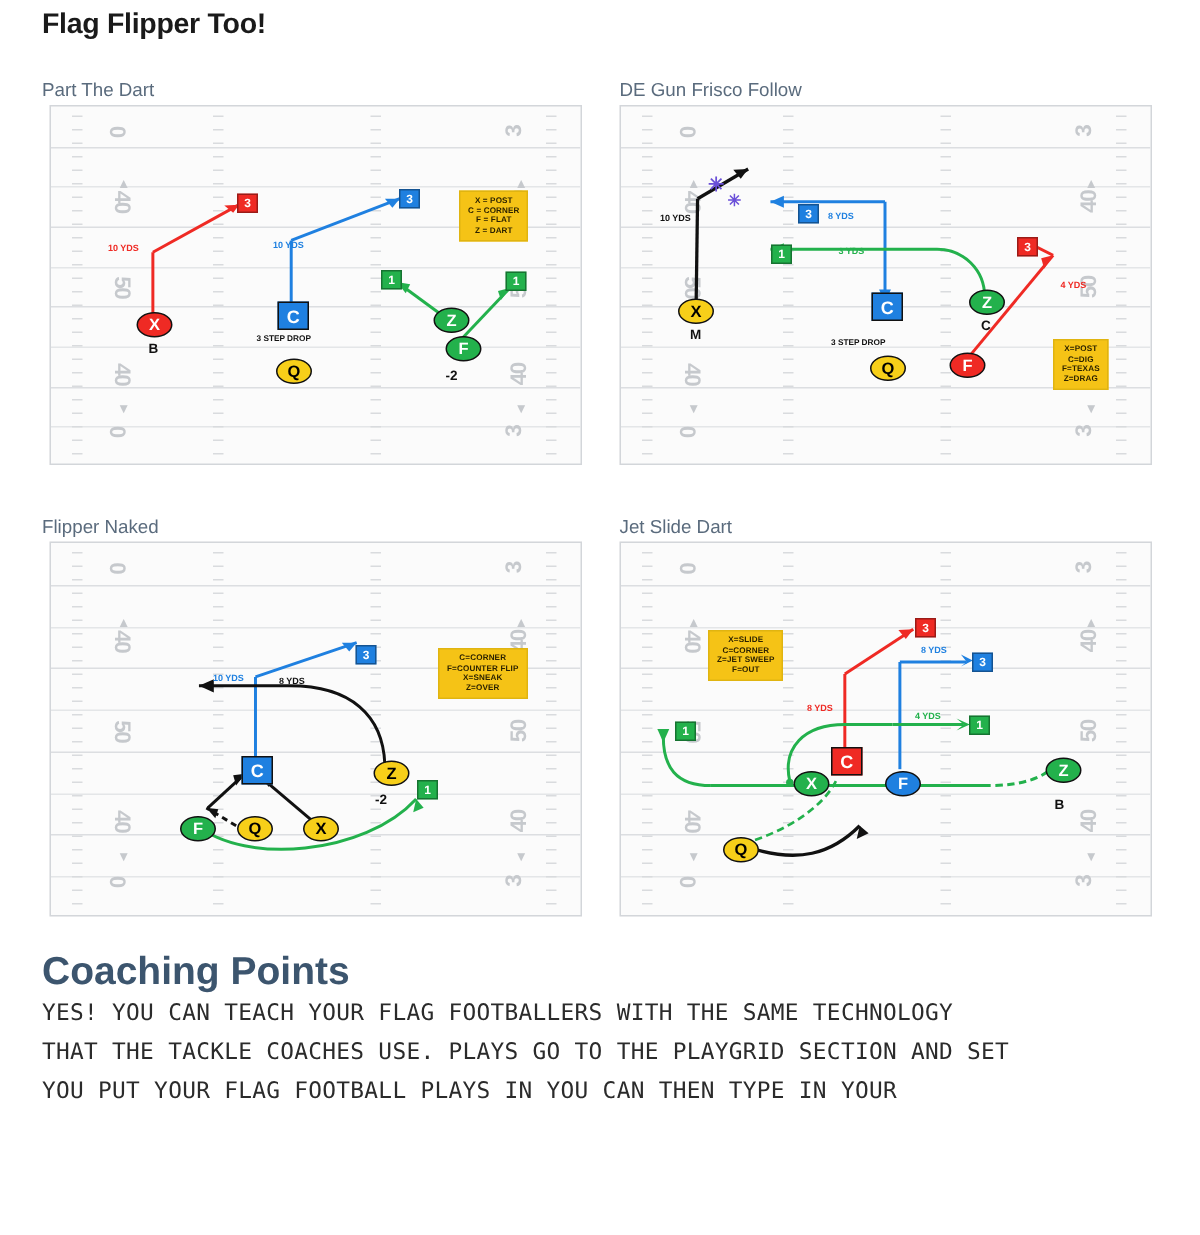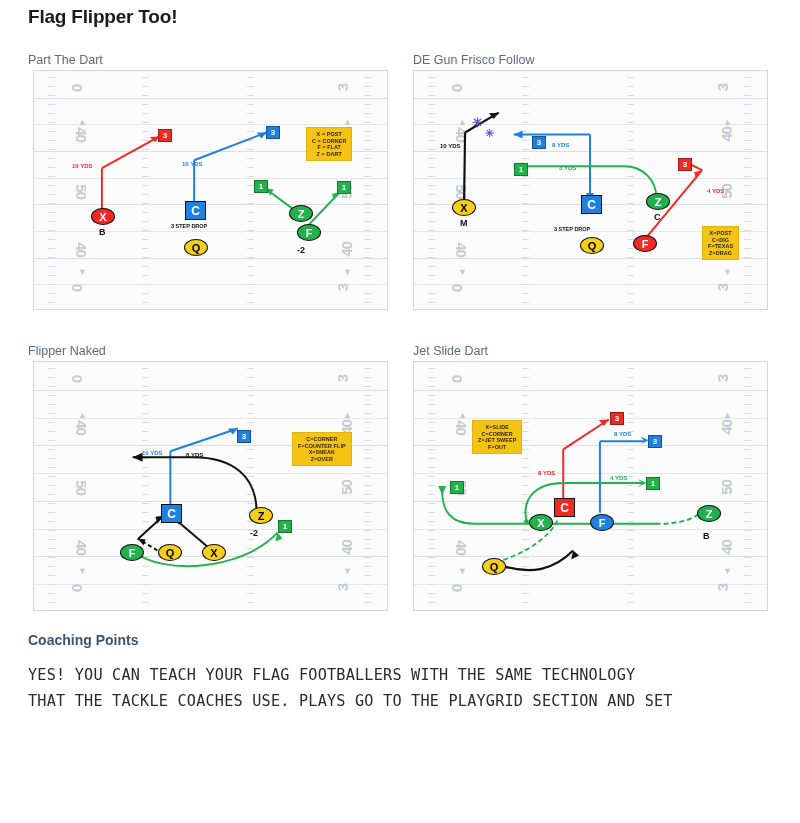--- a/index.html
+++ b/index.html
@@ -145,21 +145,21 @@
     left: 0; top: 0;
     width: 100%; height: 100%;
     z-index: 5;
     overflow: visible;
   }
 
   .cp-title {
     position: absolute;
     left: 28px;
     top: 632px;
-    font-size: 14px;
+    font-size: 26px;
     font-weight: bold;
     color: #3c556e;
   }
   .cp-body {
     position: absolute;
     left: 28px;
     top: 662px;
     width: 750px;
     font-family: "DejaVu Sans Mono", monospace;
     font-size: 15.2px;
@@ -898,15 +898,16 @@
       <div>C=CORNER</div>
       <div>Z=JET SWEEP</div>
       <div>F=OUT</div>
     </div>
   </div>
 
   <div class="cp-title">Coaching Points</div>
   <div class="cp-body">
     <div>YES! YOU CAN TEACH YOUR FLAG FOOTBALLERS WITH THE SAME TECHNOLOGY</div>
     <div>THAT THE TACKLE COACHES USE. PLAYS GO TO THE PLAYGRID SECTION AND SET</div>
+    <div>YOU PUT YOUR FLAG FOOTBALL PLAYS IN YOU CAN THEN TYPE IN YOUR</div>
   </div>
 
 </div>
 
 </body></html>

